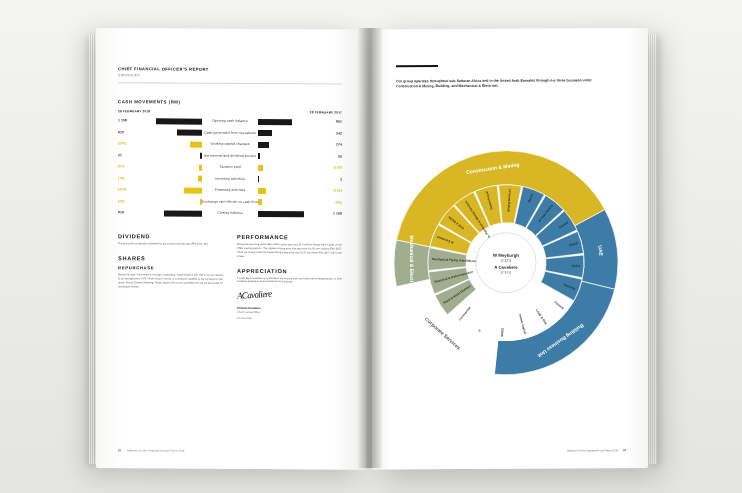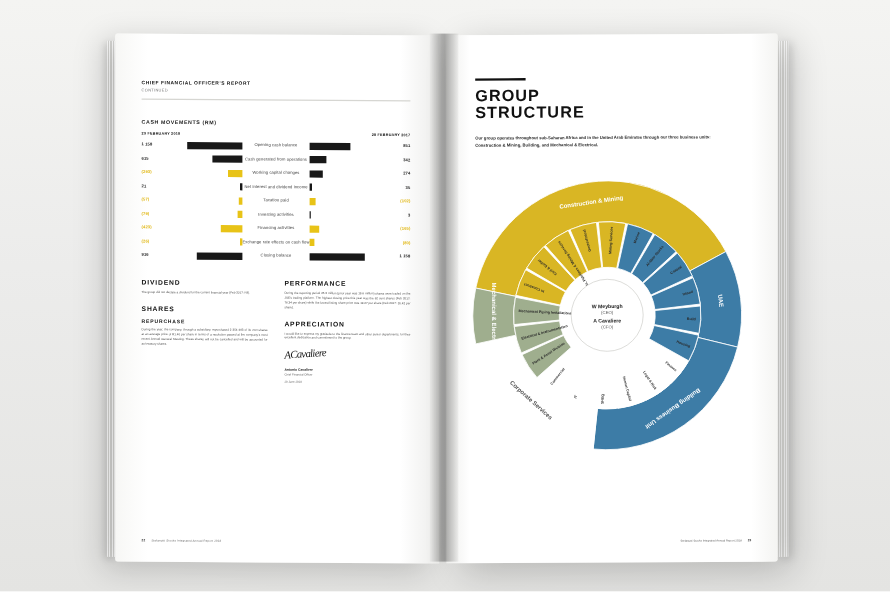--- a/index.html
+++ b/index.html
@@ -428,24 +428,20 @@
 
       <div class="footer left-f">
         <span class="pg">22</span>
         <span>Stefanutti Stocks Integrated Annual Report 2018</span>
       </div>
     </div>
 
     <div class="page right">
       <div class="rp">
         <div class="title-rule"></div>
-        <div class="big-title">
-          <div>GROUP</div>
-          <div>STRUCTURE</div>
-        </div>
         <div class="intro">Our group operates throughout sub-Saharan Africa and in the United Arab Emirates through our three business units: Construction &amp; Mining, Building, and Mechanical &amp; Electrical.</div>
       </div>
 
       <div class="wheel-wrap">
         <svg viewBox="0 0 252 252" width="252" height="252">
           <defs>
             <path id="arcCM" d="M 46,126 A 80,80 0 0 1 206,126" fill="none"></path>
           </defs>
           <g id="wheel-outer">
               <path d="M 16.447468717813763 102.71389062841095 A 112 112 0 0 1 224.89013040019984 73.41918496798023 L 194.8699122429963 89.38121810270052 A 78 78 0 0 0 49.704487142763156 109.78288811621478 Z" fill="#d9b624" stroke="#ffffff" stroke-width="0.7"></path>

